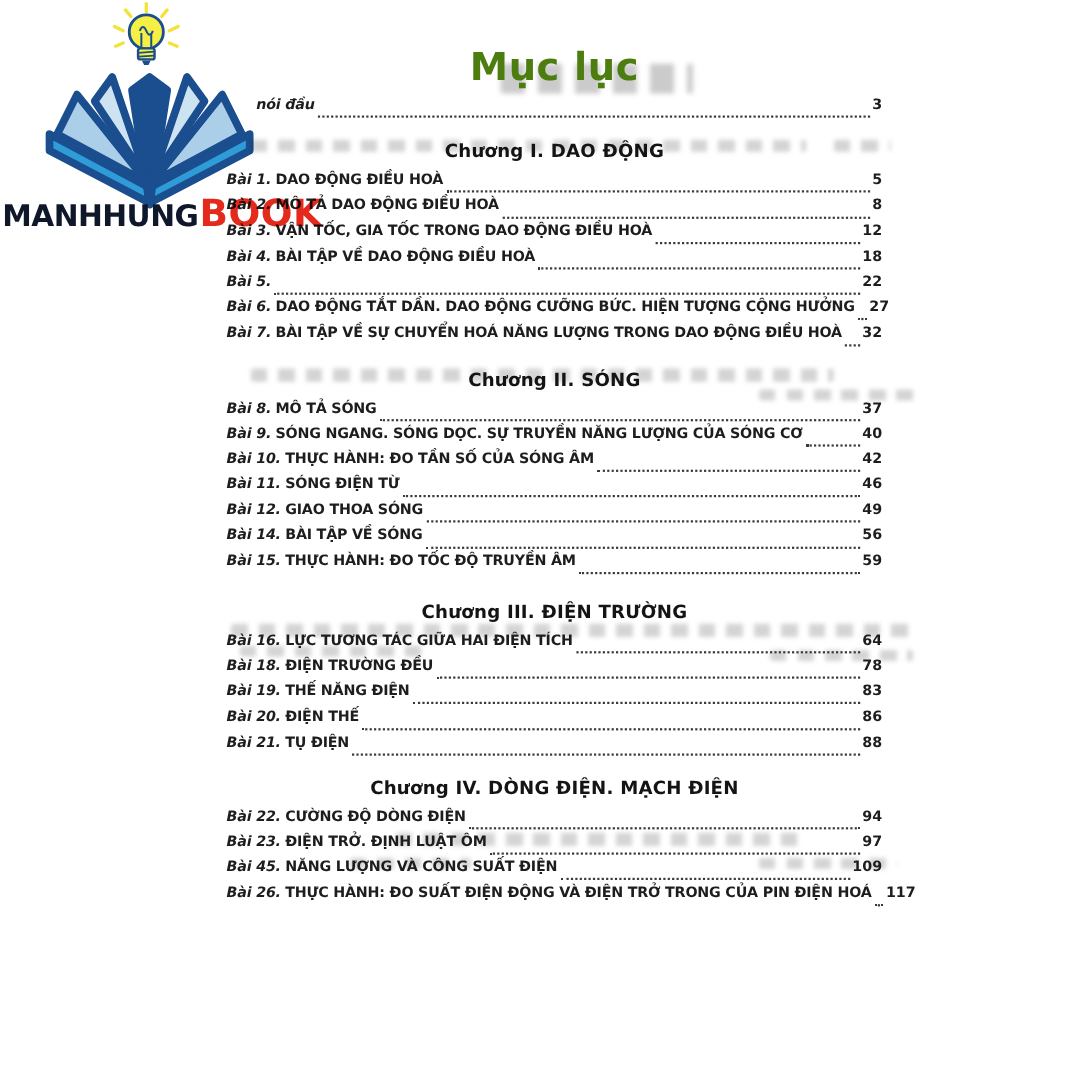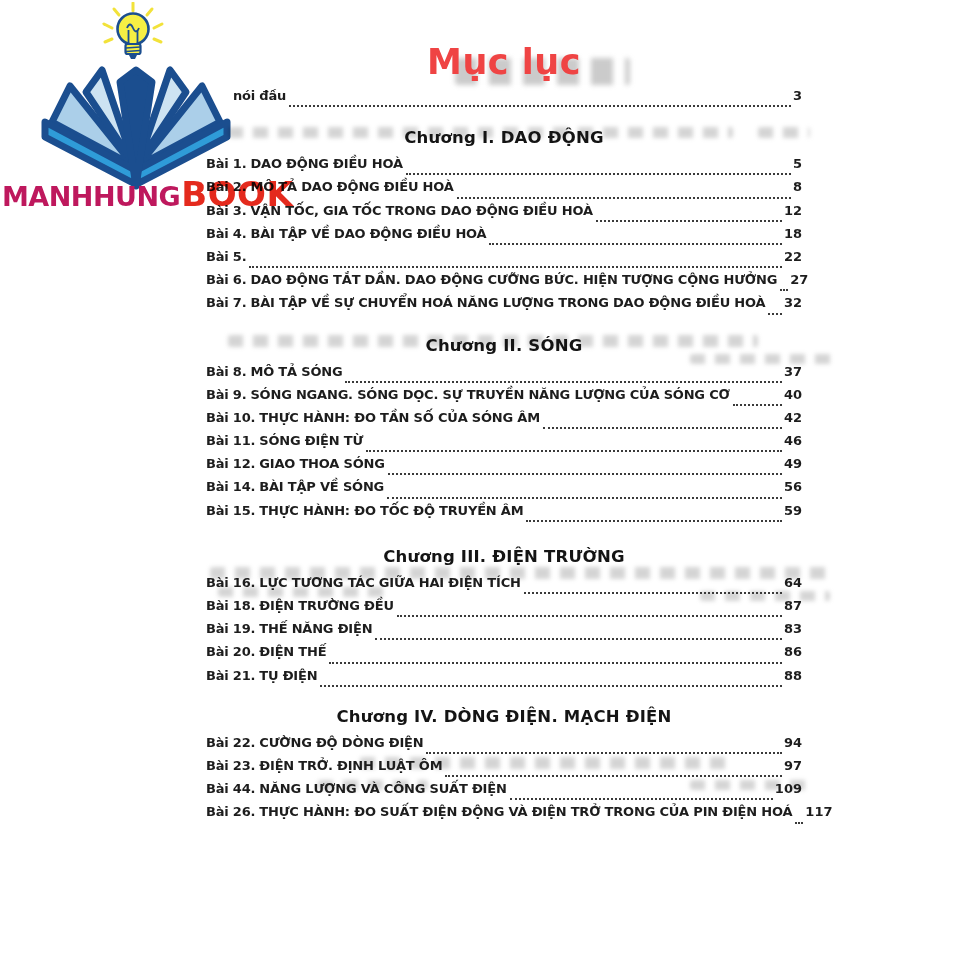--- a/index.html
+++ b/index.html
@@ -5,52 +5,52 @@
   html,body{margin:0;padding:0;background:#ffffff;}
   .screen{
     position:relative;width:978px;height:978px;background:#ffffff;overflow:hidden;
     font-family:"DejaVu Sans","Liberation Sans",sans-serif;color:#1d1d1d;
   }
 
   
   .toc{position:absolute;left:206px;top:42px;width:596px;}
   .toc-title{
     position:relative;margin:0 0 6px 0;text-align:center;
-    font-size:35px;font-weight:700;letter-spacing:0.5px;color:#ef4444;z-index:2;
+    font-size:35px;font-weight:700;letter-spacing:0.5px;color:#4d7c0f;z-index:2;
   }
   .foreword-row{padding-left:27px;}
   .chapter{margin-top:17px;}
   .chapter:nth-of-type(3){margin-top:21px;}
   .chapter:nth-of-type(4){margin-top:16px;}
   .chapter-heading{
     text-align:center;font-size:16.5px;font-weight:700;letter-spacing:0.2px;
     margin:0 0 9px 0;color:#141414;
   }
   .row{display:flex;align-items:baseline;height:23.2px;font-size:13px;font-weight:700;}
-  .row .num{white-space:nowrap;letter-spacing:-0.2px;}
+  .row .num{white-space:nowrap;letter-spacing:-0.2px;font-style:italic;}
   .row .ttl{white-space:nowrap;margin-left:4px;letter-spacing:-0.2px;}
   .row .dots{flex:1;align-self:flex-end;margin:0 2px 4px 3px;border-bottom:2px dotted #3a3a3a;min-width:8px;}
   .row .pg{white-space:nowrap;letter-spacing:0;}
 
   
   .ghost{
     position:absolute;border-radius:3px;filter:blur(2px);
     background:repeating-linear-gradient(90deg,rgba(115,115,115,0.30) 0 15px,rgba(115,115,115,0) 15px 25px);
   }
   .ghost.title-ghost{
     background:repeating-linear-gradient(90deg,rgba(125,125,125,0.40) 0 22px,rgba(125,125,125,0) 22px 34px);
     filter:blur(2.5px);
   }
 
   
   .logo{position:absolute;left:0;top:0;width:270px;height:230px;z-index:5;mix-blend-mode:multiply;}
   .bulb{position:absolute;left:96px;top:2px;}
   .book{position:absolute;left:34px;top:54px;}
   .brand{position:absolute;left:2px;top:174px;display:flex;align-items:baseline;white-space:nowrap;}
-  .brand .b1{font-size:27px;font-weight:700;color:#be185d;letter-spacing:-0.5px;}
+  .brand .b1{font-size:27px;font-weight:700;color:#0f172a;letter-spacing:-0.5px;}
   .brand .b2{font-size:34px;font-weight:800;color:#e42a1d;letter-spacing:0.5px;margin-left:1px;}
 </style>
 </head>
 <body>
 
 <div class="screen">
 
   <div class="ghost title-ghost" style="left:455px;top:58px;width:175px;height:27px;"></div>
   <div class="ghost" style="left:228px;top:127px;width:505px;height:11px;"></div>
   <div class="ghost" style="left:758px;top:127px;width:52px;height:11px;"></div>
@@ -189,21 +189,21 @@
     <span class="ttl">LỰC TƯƠNG TÁC GIỮA HAI ĐIỆN TÍCH</span>
     <span class="dots"></span>
     <span class="pg">64</span>
   </div>
 
 
   <div class="row">
     <span class="num">Bài 18.</span>
     <span class="ttl">ĐIỆN TRƯỜNG ĐỀU</span>
     <span class="dots"></span>
-    <span class="pg">87</span>
+    <span class="pg">78</span>
   </div>
 
   <div class="row">
     <span class="num">Bài 19.</span>
     <span class="ttl">THẾ NĂNG ĐIỆN</span>
     <span class="dots"></span>
     <span class="pg">83</span>
   </div>
 
   <div class="row">
@@ -234,21 +234,21 @@
 
   <div class="row">
     <span class="num">Bài 23.</span>
     <span class="ttl">ĐIỆN TRỞ. ĐỊNH LUẬT ÔM</span>
     <span class="dots"></span>
     <span class="pg">97</span>
   </div>
 
 
   <div class="row">
-    <span class="num">Bài 44.</span>
+    <span class="num">Bài 45.</span>
     <span class="ttl">NĂNG LƯỢNG VÀ CÔNG SUẤT ĐIỆN</span>
     <span class="dots"></span>
     <span class="pg">109</span>
   </div>
 
   <div class="row">
     <span class="num">Bài 26.</span>
     <span class="ttl">THỰC HÀNH: ĐO SUẤT ĐIỆN ĐỘNG VÀ ĐIỆN TRỞ TRONG CỦA PIN ĐIỆN HOÁ</span>
     <span class="dots"></span>
     <span class="pg">117</span>

